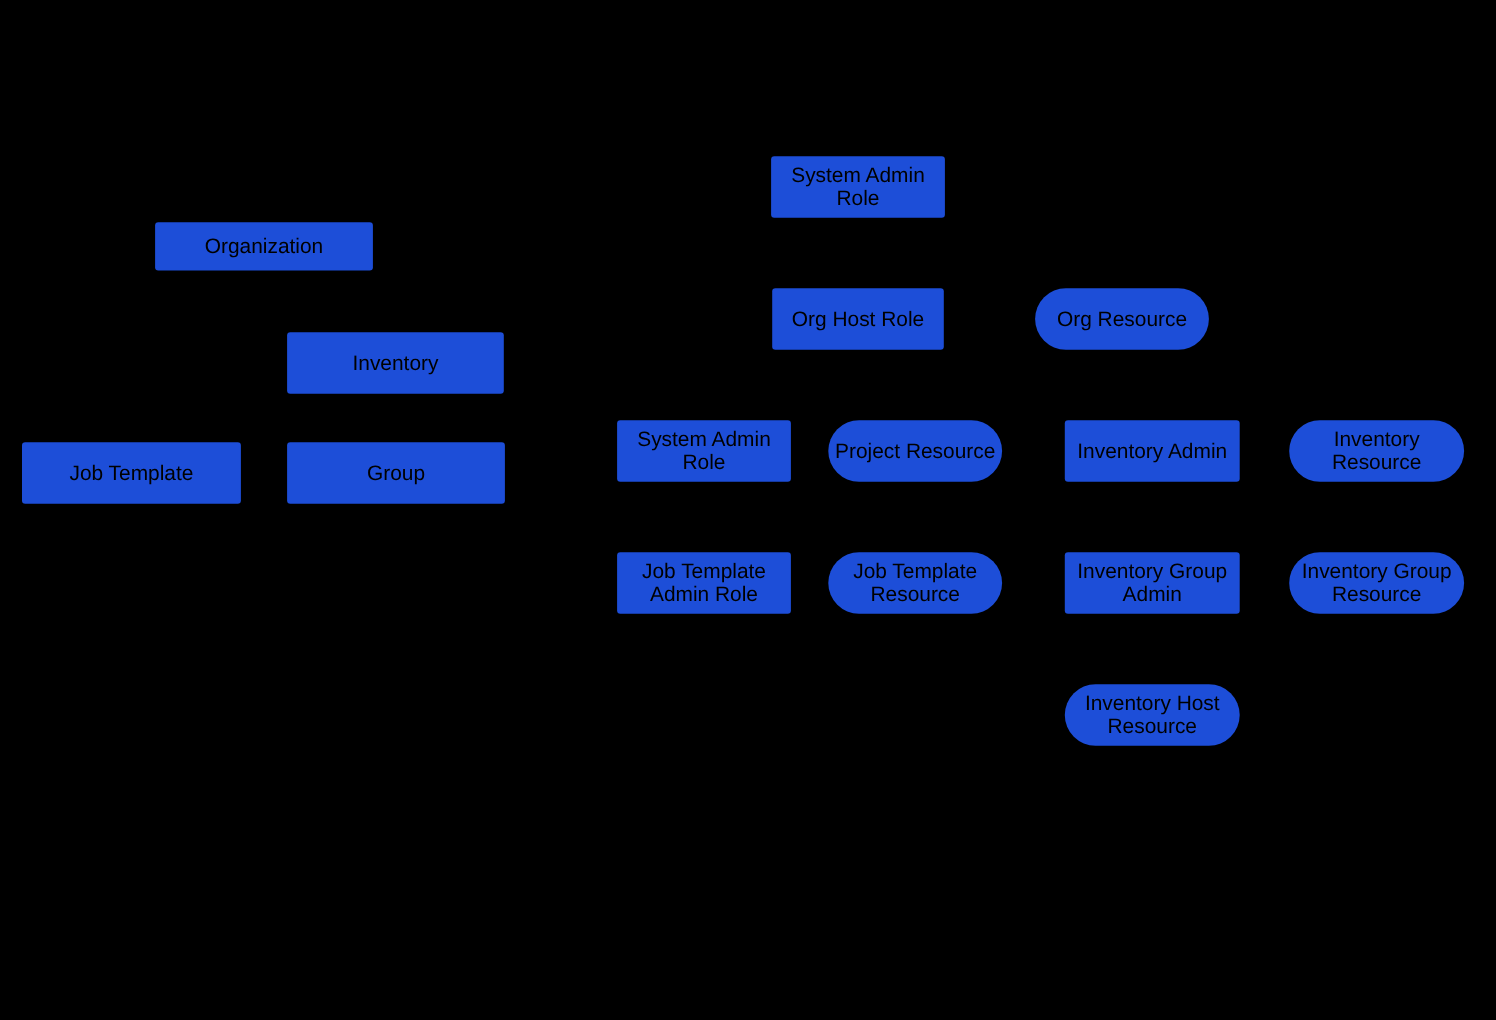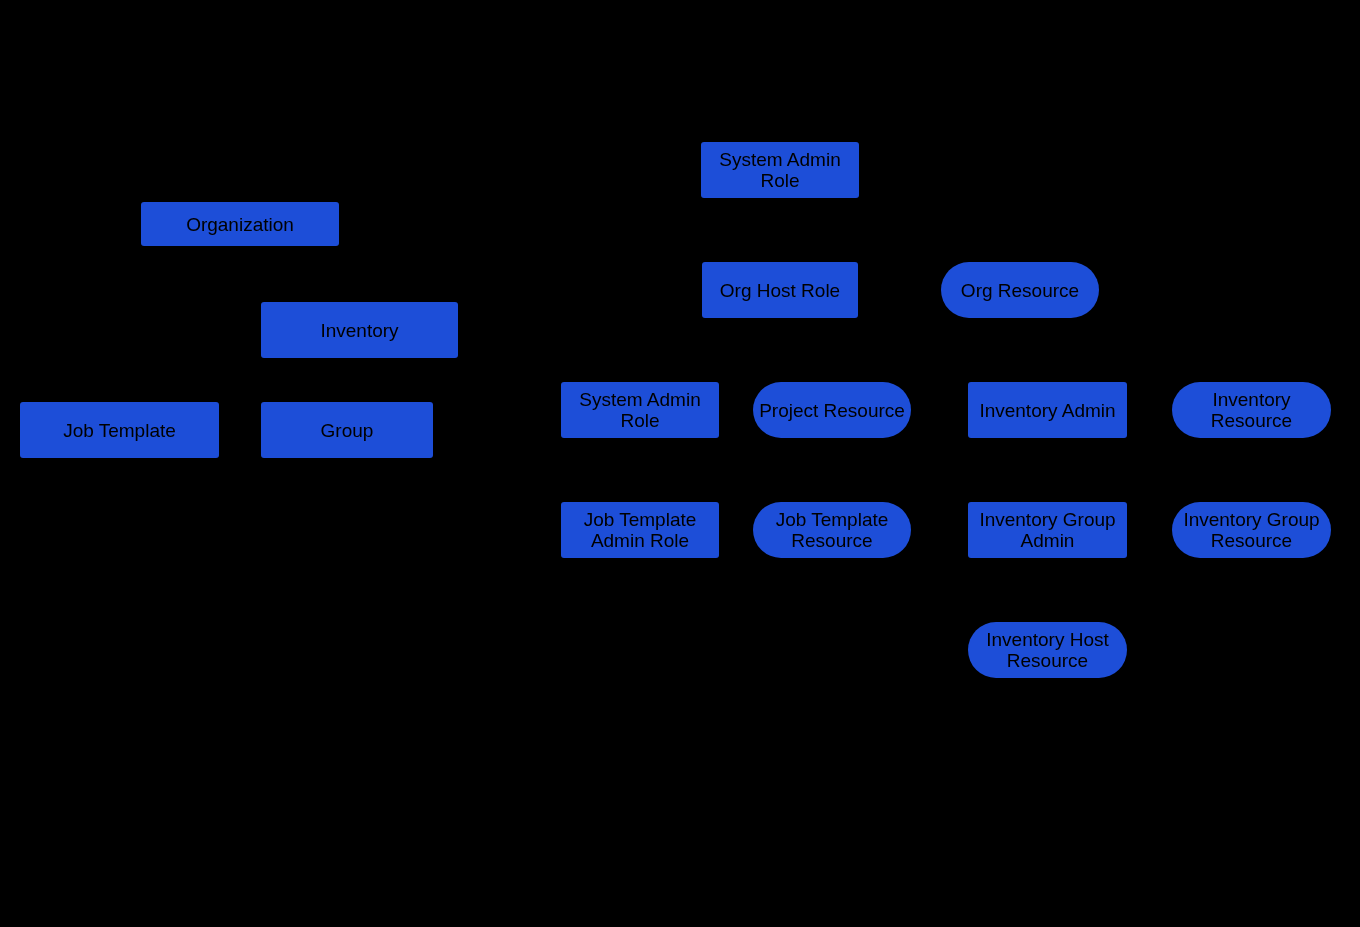--- a/index.html
+++ b/index.html
@@ -53,21 +53,21 @@
 
 
   <div class="node rect" style="left:261px; top:302px; width:197px; height:56px;">
     <span class="node-label">Inventory</span>
   </div>
 
   <div class="node rect" style="left:20px; top:402px; width:199px; height:56px;">
     <span class="node-label">Job Template</span>
   </div>
 
-  <div class="node rect" style="left:261px; top:402px; width:172px; height:56px;">
+  <div class="node rect" style="left:261px; top:402px; width:198px; height:56px;">
     <span class="node-label">Group</span>
   </div>
 
 
   <div class="node rect" style="left:701px; top:142px; width:158px; height:56px;">
     <span class="node-label">System Admin
 Role</span>
   </div>
 
   <div class="node rect" style="left:702px; top:262px; width:156px; height:56px;">

